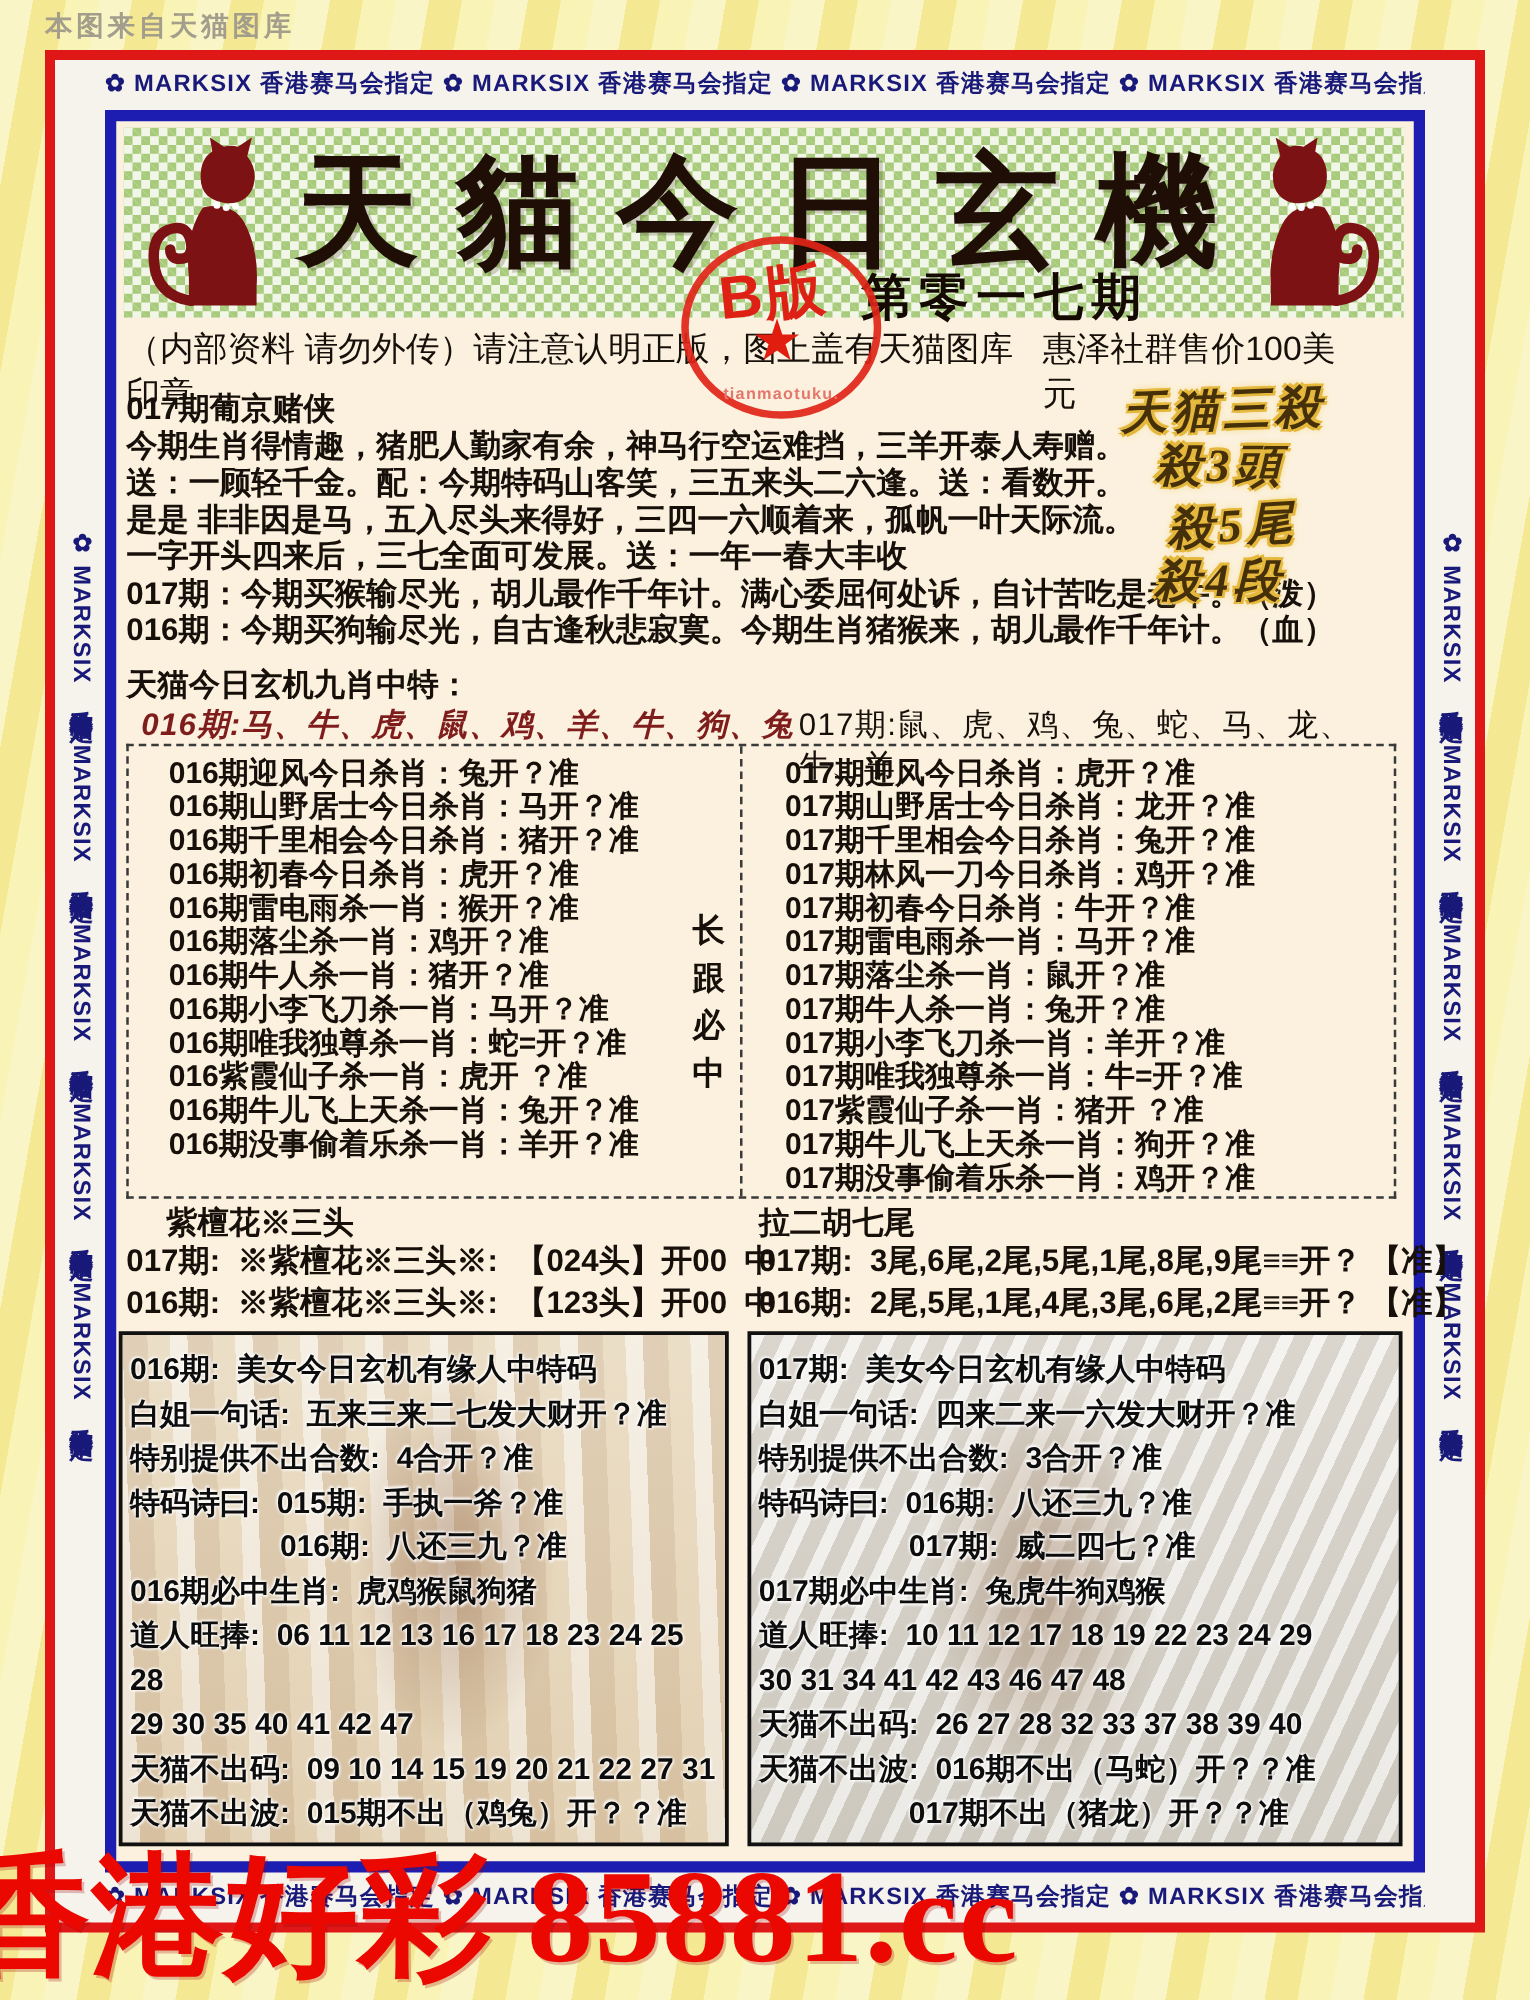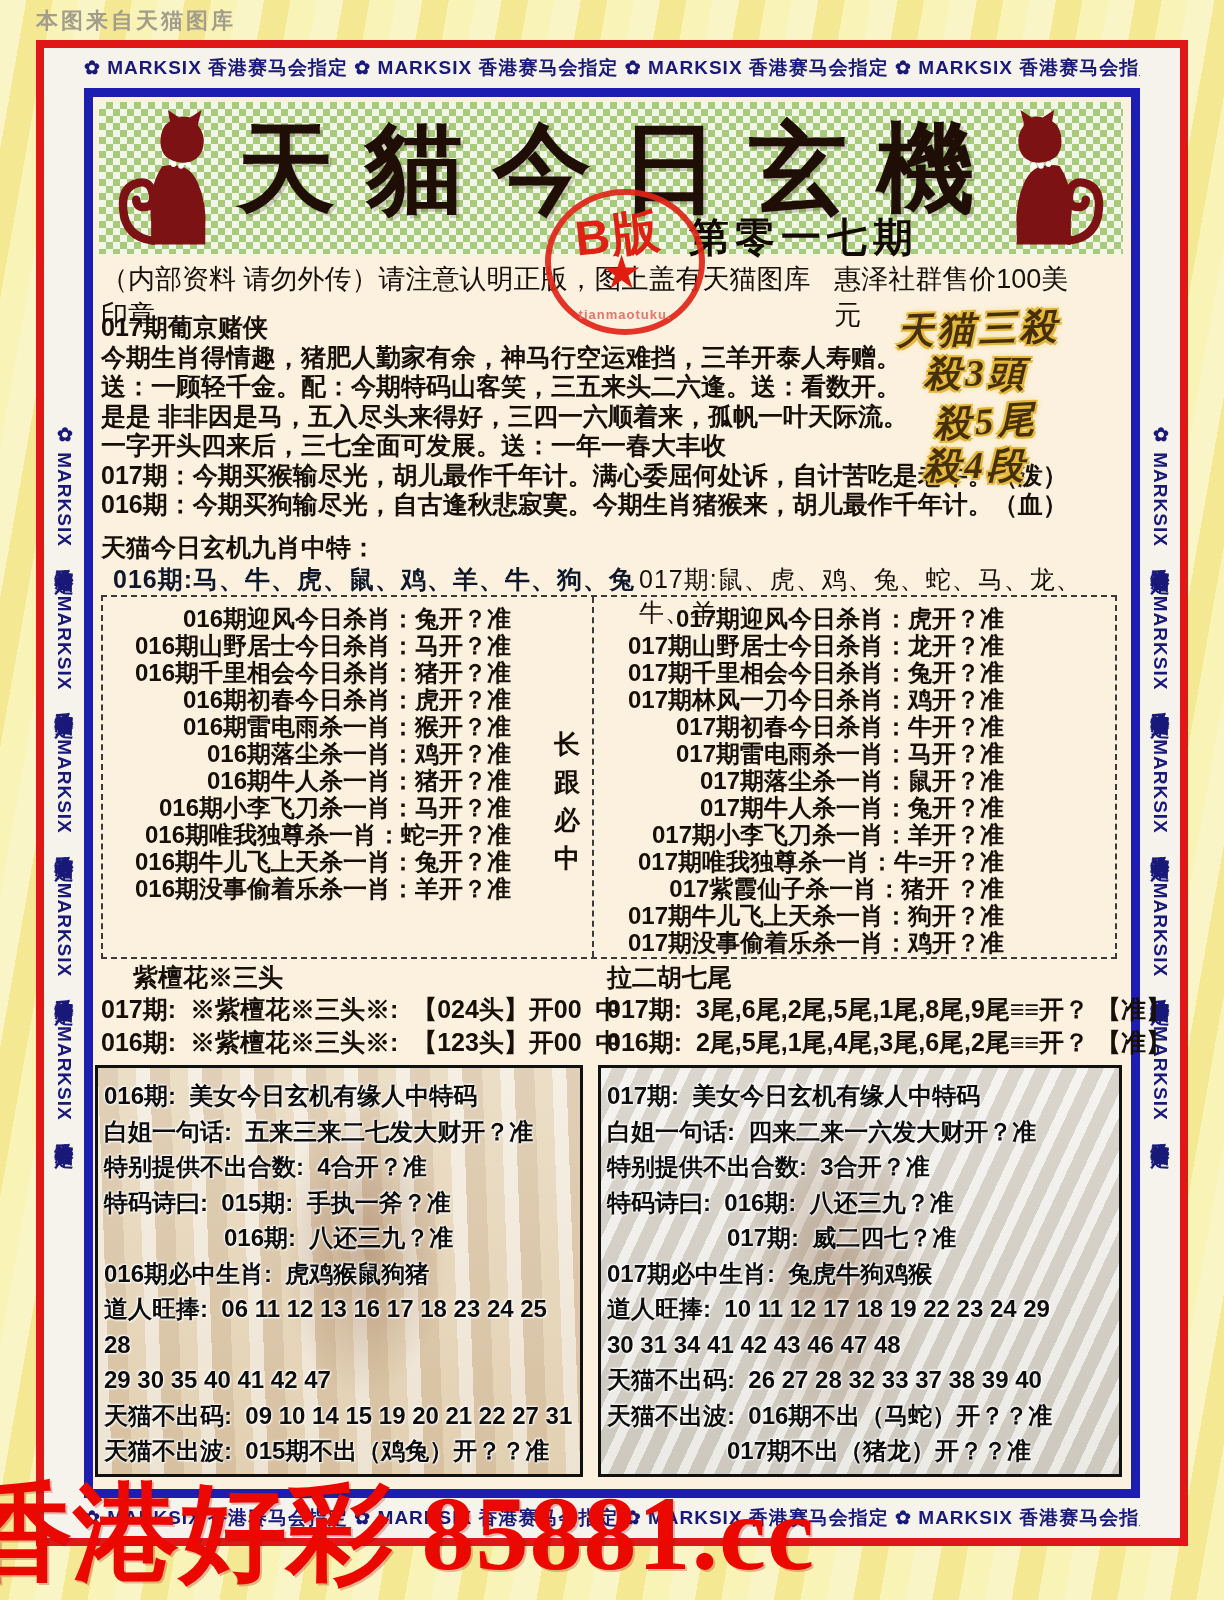--- a/index.html
+++ b/index.html
@@ -69,26 +69,26 @@
   .sansha div{
     font-size:37px;font-weight:900;color:#46300a;line-height:46px;letter-spacing:4px;
     text-shadow:-2px -2px 0 #e5b83c,2px -2px 0 #e5b83c,-2px 2px 0 #e5b83c,2px 2px 0 #e5b83c,0 0 7px #efc84e;
   }
   .sansha div:nth-child(1){margin-left:0;}
   .sansha div:nth-child(2){margin-left:26px;transform:rotate(2deg);}
   .sansha div:nth-child(3){margin-left:34px;transform:rotate(-1deg);}
   .sansha div:nth-child(4){margin-left:22px;transform:rotate(2deg);}
   
   .jx-title{left:8px;top:434px;font-size:25px;font-weight:700;color:#17100a;}
-  .jx-016{left:20px;top:466px;font-size:25px;font-weight:700;color:#0f172a;letter-spacing:1px;}
+  .jx-016{left:20px;top:466px;font-size:25px;font-weight:700;color:#7f1d1d;letter-spacing:1px;font-style:italic;}
   .jx-017{left:546px;top:466px;font-size:25px;font-weight:400;color:#17100a;letter-spacing:1px;}
   
   .killbox{left:8px;top:498px;width:1012px;height:360px;border:2px dashed #3a3a3a;}
   .killbox .divider{position:absolute;left:489px;top:0;bottom:0;border-left:2px dashed #3a3a3a;}
-  .klist{position:absolute;top:8px;font-size:24px;font-weight:700;color:#17100a;line-height:27px;text-align:right;}
+  .klist{position:absolute;top:8px;font-size:24px;font-weight:700;color:#17100a;line-height:27px;}
   .klist.l{left:32px;} .klist.r{left:525px;}
   .slogan{position:absolute;left:446px;top:128px;width:36px;text-align:center;}
   .slogan span{display:block;font-size:26px;font-weight:700;color:#17100a;line-height:38px;}
   
   .sec-title{font-size:25px;font-weight:700;color:#17100a;}
   .santou-t{left:8px;top:864px;margin-left:32px;}
   .qiwei-t{left:514px;top:864px;}
   .sec-rows{font-size:25px;font-weight:700;color:#17100a;line-height:33px;white-space:pre;}
   .santou-r{left:8px;top:896px;}
   .qiwei-r{left:514px;top:896px;}
@@ -175,20 +175,21 @@
           <div class="klist l">
               <div>016期迎风今日杀肖：兔开？准</div>
               <div>016期山野居士今日杀肖：马开？准</div>
               <div>016期千里相会今日杀肖：猪开？准</div>
               <div>016期初春今日杀肖：虎开？准</div>
               <div>016期雷电雨杀一肖：猴开？准</div>
               <div>016期落尘杀一肖：鸡开？准</div>
               <div>016期牛人杀一肖：猪开？准</div>
               <div>016期小李飞刀杀一肖：马开？准</div>
               <div>016期唯我独尊杀一肖：蛇=开？准</div>
+              <div>016紫霞仙子杀一肖：虎开 ？准</div>
               <div>016期牛儿飞上天杀一肖：兔开？准</div>
               <div>016期没事偷着乐杀一肖：羊开？准</div>
             </div>
           <div class="klist r">
               <div>017期迎风今日杀肖：虎开？准</div>
               <div>017期山野居士今日杀肖：龙开？准</div>
               <div>017期千里相会今日杀肖：兔开？准</div>
               <div>017期林风一刀今日杀肖：鸡开？准</div>
               <div>017期初春今日杀肖：牛开？准</div>
               <div>017期雷电雨杀一肖：马开？准</div>

